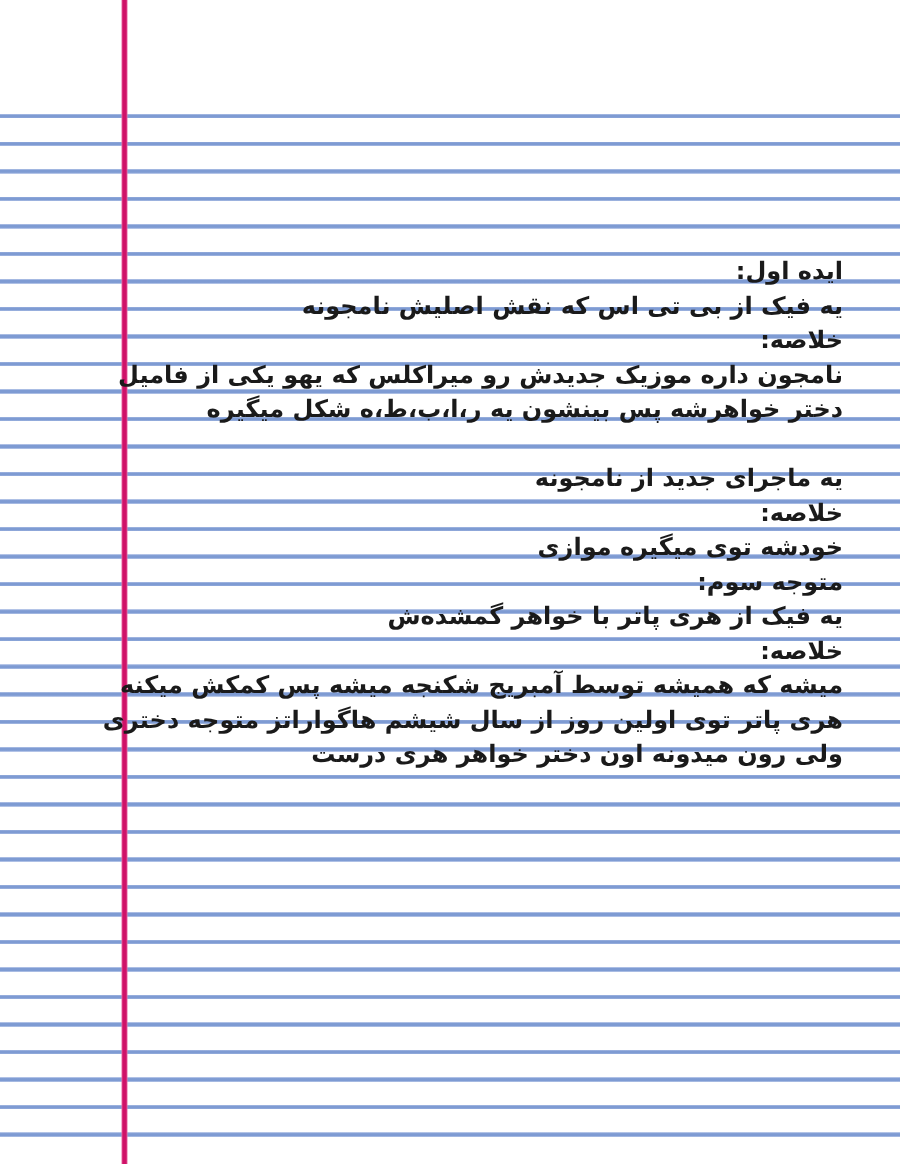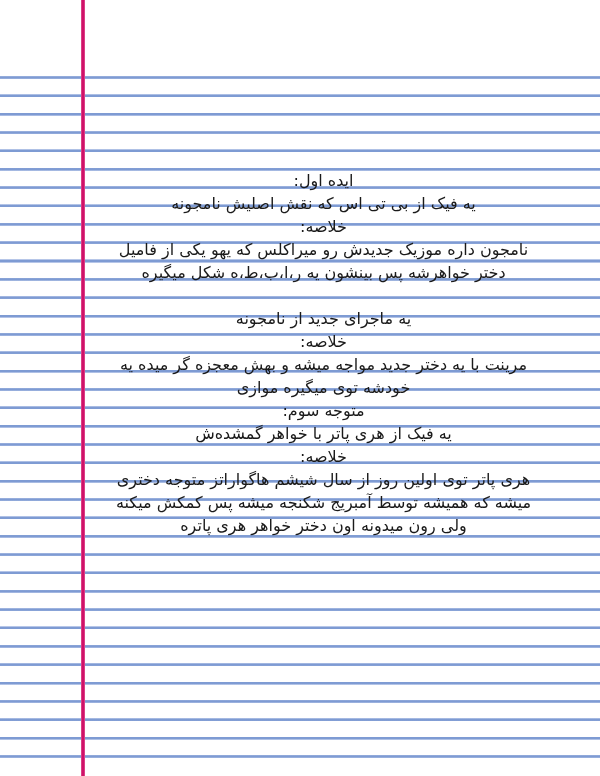--- a/index.html
+++ b/index.html
@@ -45,23 +45,23 @@
     background: linear-gradient(to right, #e86ba4 0px, #cf1268 1px, #cf1268 3px, #e86ba4 4px);
     pointer-events: none;
   }
   
   .notes {
     position: absolute;
     top: 169px;
     left: 85px;
     right: 38px;
     direction: rtl;
-    text-align: center;
+    text-align: right;
     color: #1a1a1a;
-    font-weight: normal;
+    font-weight: bold;
     font-size: 16px;
     letter-spacing: 0;
   }
   .note-line {
     height: 23px;
     line-height: 23px;
     white-space: nowrap;
   }
 </style>
 </head>
@@ -73,22 +73,21 @@
 
   <div class="notes">
     <div class="note-line">ایده اول:</div>
     <div class="note-line">یه فیک از بی تی اس که نقش اصلیش نامجونه</div>
     <div class="note-line">خلاصه:</div>
     <div class="note-line">نامجون داره موزیک جدیدش رو میراکلس که یهو یکی از فامیل</div>
     <div class="note-line">دختر خواهرشه پس بینشون یه ر،ا،ب،ط،ه شکل میگیره</div>
     <div class="note-line"></div>
     <div class="note-line">یه ماجرای جدید از نامجونه</div>
     <div class="note-line">خلاصه:</div>
-    <div class="note-line">مرینت با یه دختر جدید مواجه میشه و بهش معجزه گر میده یه</div>
     <div class="note-line">خودشه توی میگیره موازی</div>
     <div class="note-line">متوجه سوم:</div>
     <div class="note-line">یه فیک از هری پاتر با خواهر گمشده‌ش</div>
     <div class="note-line">خلاصه:</div>
+    <div class="note-line">میشه که همیشه توسط آمبریج شکنجه میشه پس کمکش میکنه</div>
     <div class="note-line">هری پاتر توی اولین روز از سال شیشم هاگواراتز متوجه دختری</div>
-    <div class="note-line">میشه که همیشه توسط آمبریج شکنجه میشه پس کمکش میکنه</div>
-    <div class="note-line">ولی رون میدونه اون دختر خواهر هری پاتره</div>
+    <div class="note-line">ولی رون میدونه اون دختر خواهر هری درست</div>
   </div>
 </div>
 
 </body></html>

